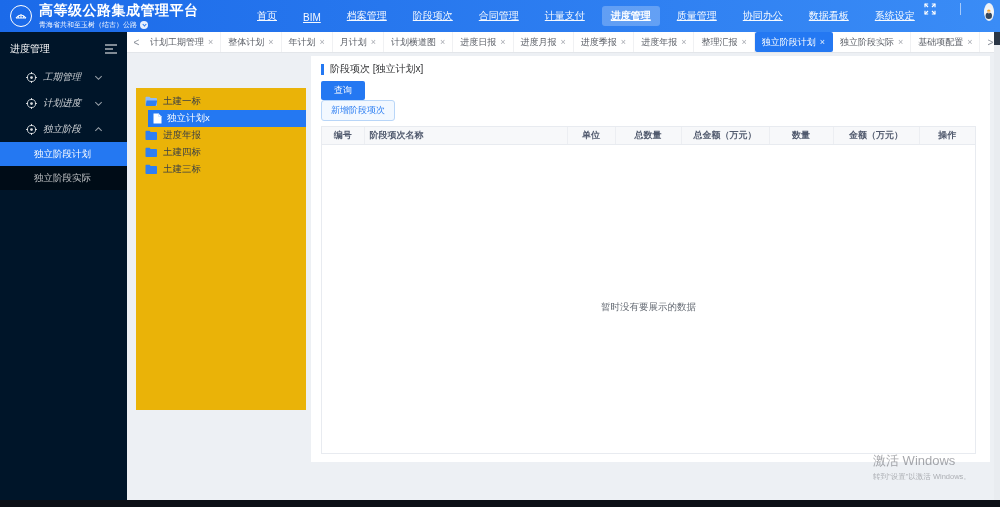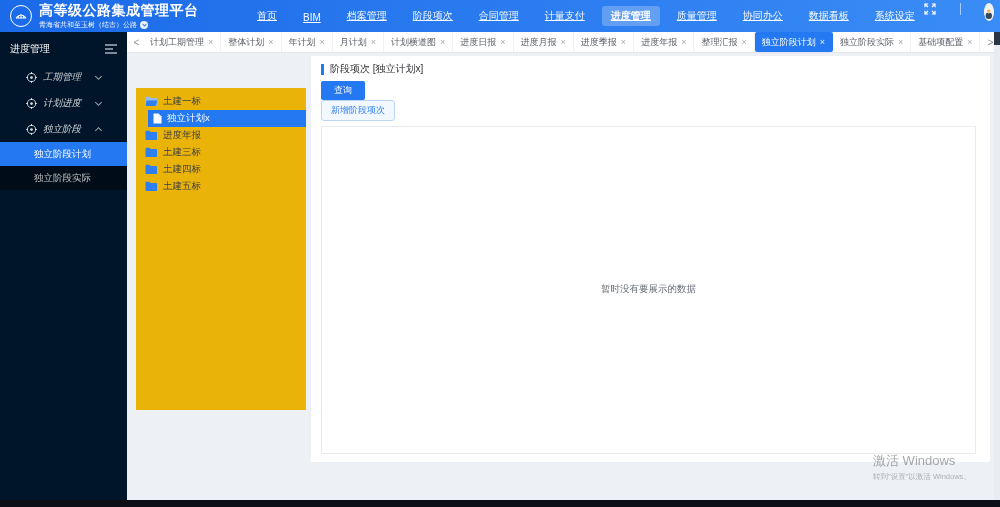--- a/index.html
+++ b/index.html
@@ -306,37 +306,29 @@
                 </svg>
               </span>
             <span>进度年报</span>
           </div>
           <div class="tree-row">
             <span class="tree-icon">
                 <svg width="13" height="11" viewBox="0 0 13 11">
                   <path d="M.5 1.8c0-.6.5-1 1-1h3l1.2 1.3h5.3c.6 0 1 .5 1 1v5.8c0 .6-.4 1-1 1h-9.5c-.5 0-1-.4-1-1z" fill="#2e7ff2"></path>
                 </svg>
               </span>
-            <span>土建三标</span>
+            <span>土建四标</span>
           </div>
           <div class="tree-row">
             <span class="tree-icon">
                 <svg width="13" height="11" viewBox="0 0 13 11">
                   <path d="M.5 1.8c0-.6.5-1 1-1h3l1.2 1.3h5.3c.6 0 1 .5 1 1v5.8c0 .6-.4 1-1 1h-9.5c-.5 0-1-.4-1-1z" fill="#2e7ff2"></path>
                 </svg>
               </span>
-            <span>土建四标</span>
-          </div>
-          <div class="tree-row">
-            <span class="tree-icon">
-                <svg width="13" height="11" viewBox="0 0 13 11">
-                  <path d="M.5 1.8c0-.6.5-1 1-1h3l1.2 1.3h5.3c.6 0 1 .5 1 1v5.8c0 .6-.4 1-1 1h-9.5c-.5 0-1-.4-1-1z" fill="#2e7ff2"></path>
-                </svg>
-              </span>
-            <span>土建五标</span>
+            <span>土建三标</span>
           </div>
         </div>
 
         <div class="detail-panel">
           <div class="panel-title">阶段项次 [独立计划x]</div>
           <div class="toolbar">
             <button class="btn-query">查询</button>
             <button class="btn-add">新增阶段项次</button>
           </div>
           <div class="table-wrap">
@@ -345,20 +337,30 @@
                 <col style="width:42px">
                   <col>
                   <col style="width:48px">
                   <col style="width:66px">
                 <col style="width:88px">
                   <col style="width:64px">
                   <col style="width:86px">
                   <col style="width:56px">
               </colgroup>
               <thead>
+                <tr>
+                  <th>编号</th>
+                  <th class="al">阶段项次名称</th>
+                  <th>单位</th>
+                  <th>总数量</th>
+                  <th>总金额（万元）</th>
+                  <th>数量</th>
+                  <th>金额（万元）</th>
+                  <th>操作</th>
+                </tr>
               </thead>
             </table>
             <div class="empty-body">
               <div class="empty-text">暂时没有要展示的数据</div>
             </div>
           </div>
         </div>
       </div>
     </div>
   </div>

